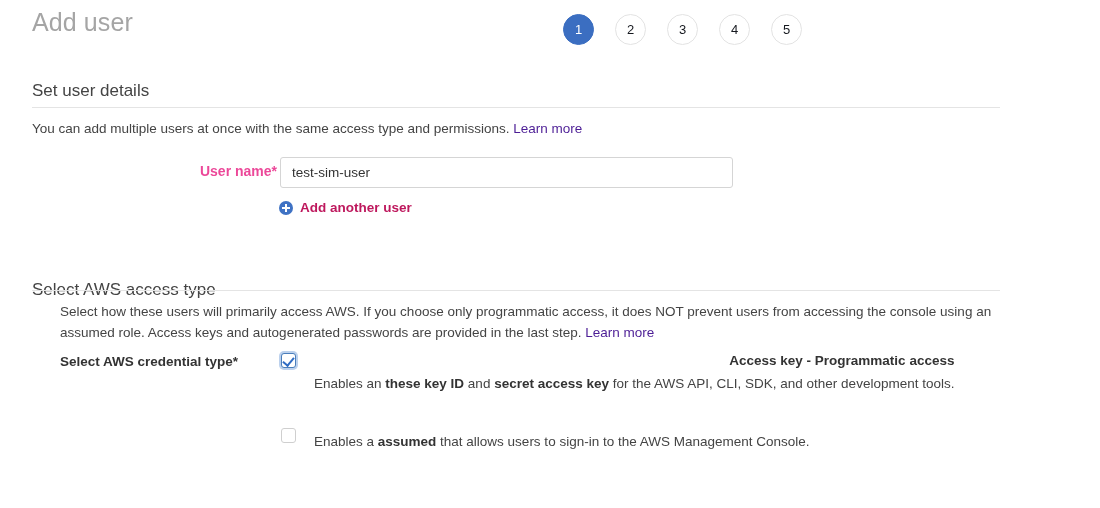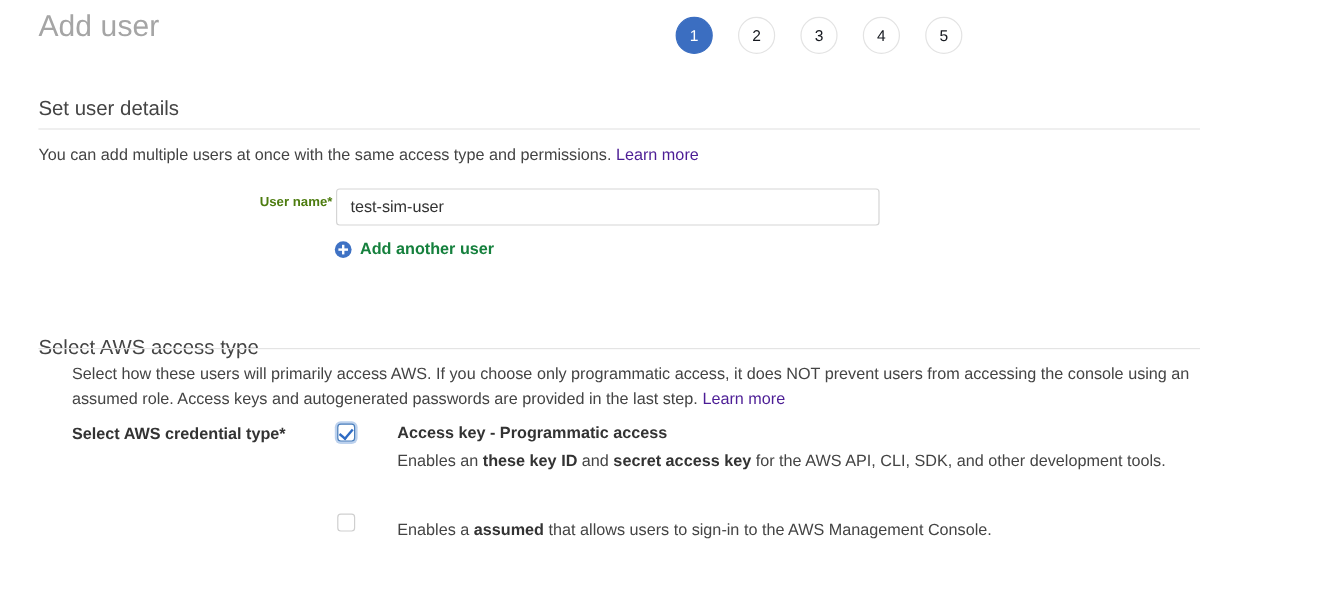--- a/index.html
+++ b/index.html
@@ -91,23 +91,23 @@
     width: 970px;
   }
   a.learn-more {
     color: #4c1d95;
     text-decoration: none;
   }
 
   
   .field-label {
     position: absolute;
-    font-size: 11px;
-    font-weight: bold;
-    color: #4d7c0f;
+    font-size: 14px;
+    font-weight: bold;
+    color: #ec4899;
     text-align: right;
     white-space: nowrap;
   }
   .text-input {
     position: absolute;
     box-sizing: border-box;
     border: 1px solid #d5d5d5;
     border-radius: 3px;
     background: #ffffff;
     font-family: "Liberation Sans", sans-serif;
@@ -120,21 +120,21 @@
   
   .add-link {
     position: absolute;
     left: 279px;
     top: 200px;
     display: flex;
     align-items: center;
     gap: 7px;
     font-size: 13.5px;
     font-weight: bold;
-    color: #15803d;
+    color: #be185d;
     text-decoration: none;
     cursor: pointer;
   }
   .plus-circle {
     width: 14px;
     height: 14px;
     border-radius: 50%;
     background: #3f72c4;
     position: relative;
     flex: 0 0 auto;
@@ -160,21 +160,22 @@
     width: 217px;
     font-size: 13.5px;
     font-weight: bold;
     color: #333333;
   }
   .cb-row {
     position: absolute;
     left: 281px;
     display: flex;
     align-items: flex-start;
-    gap: 17px;
+    gap: 0;
+    text-align: right;
   }
   .cb-box {
     position: relative;
     width: 15px;
     height: 15px;
     box-sizing: border-box;
     border-radius: 3px;
     background: #ffffff;
     border: 1px solid #cfcfcf;
     flex: 0 0 auto;

